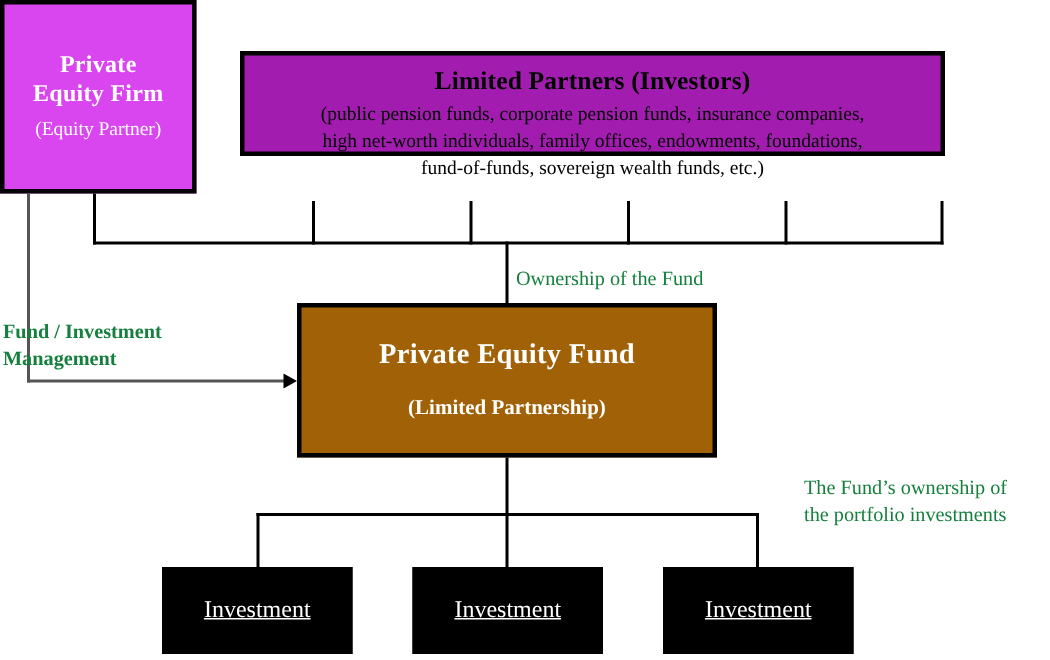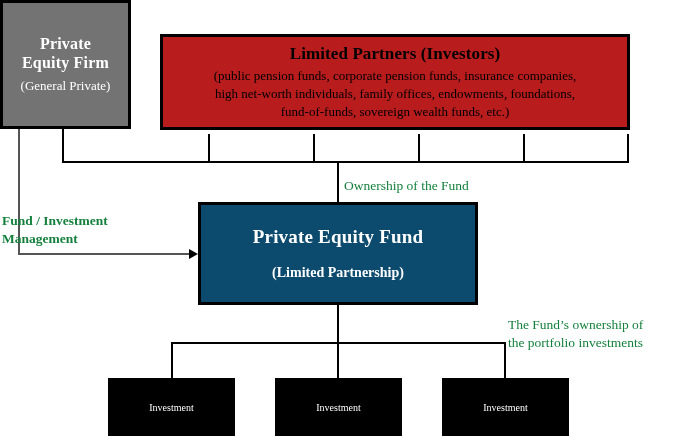--- a/index.html
+++ b/index.html
@@ -30,43 +30,43 @@
     justify-content: center;
     text-align: center;
   }
 
   
   .gp-box {
     left: 0px;
     top: 0px;
     width: 131px;
     height: 129px;
-    background: #737373;
+    background: #d946ef;
     color: #FFFFFF;
   }
   .gp-title {
     font-size: 16px;
     font-weight: bold;
     line-height: 1.18;
     letter-spacing: 0.2px;
   }
   .gp-sub {
     font-size: 13px;
     font-weight: normal;
     margin-top: 6px;
     line-height: 1.1;
   }
 
   
   .lp-box {
     left: 160px;
     top: 34px;
     width: 470px;
-    height: 96px;
-    background: #b91c1c;
+    height: 70px;
+    background: #a21caf;
     color: #000000;
     justify-content: flex-start;
     padding-top: 7px;
   }
   .lp-title {
     font-size: 17px;
     font-weight: bold;
     line-height: 1.2;
     letter-spacing: 0.1px;
   }
@@ -76,21 +76,21 @@
     margin-top: 3px;
     padding: 0 8px;
   }
 
   
   .fund-box {
     left: 198px;
     top: 202px;
     width: 280px;
     height: 103px;
-    background: #0c4a6e;
+    background: #a16207;
     color: #FFFFFF;
   }
   .fund-title {
     font-size: 19px;
     font-weight: bold;
     line-height: 1.15;
     letter-spacing: 0.2px;
   }
   .fund-sub {
     font-size: 14px;
@@ -105,22 +105,23 @@
     width: 127px;
     height: 58px;
     background: #000000;
     color: #FFFFFF;
     border: 1px solid #000000;
   }
   .inv-1 { left: 108px; }
   .inv-2 { left: 275px; }
   .inv-3 { left: 442px; }
   .inv-label {
-    font-size: 10px;
+    font-size: 16px;
     line-height: 1.1;
+    text-decoration: underline;
   }
 
   
   .hline {
     position: absolute;
     background: #000000;
     height: 2px;
   }
   .vline {
     position: absolute;
@@ -149,33 +150,33 @@
   
   .caption {
     position: absolute;
     color: #15803d;
     font-size: 13.5px;
     line-height: 1.35;
     white-space: pre-line;
   }
   .cap-ownership { left: 344px; top: 177px; }
   .cap-mgmt      { left: 2px;  top: 212px; font-weight: bold; }
-  .cap-portfolio { left: 508px; top: 316px; text-align: left; }
+  .cap-portfolio { left: 536px; top: 316px; text-align: left; }
 </style>
 </head>
 <body>
 
 <div id="diagram">
 
   <div class="box gp-box">
     <div class="gp-title">
       <span>Private</span><br>
       <span>Equity Firm</span>
     </div>
-    <div class="gp-sub">(General Private)</div>
+    <div class="gp-sub">(Equity Partner)</div>
   </div>
 
   <div class="box lp-box">
     <div class="lp-title">Limited Partners (Investors)</div>
     <div class="lp-sub">
       <span>(public pension funds, corporate pension funds, insurance companies,</span><br>
       <span>high net-worth individuals, family offices, endowments, foundations,</span><br>
       <span>fund-of-funds, sovereign wealth funds, etc.)</span>
     </div>
   </div>

